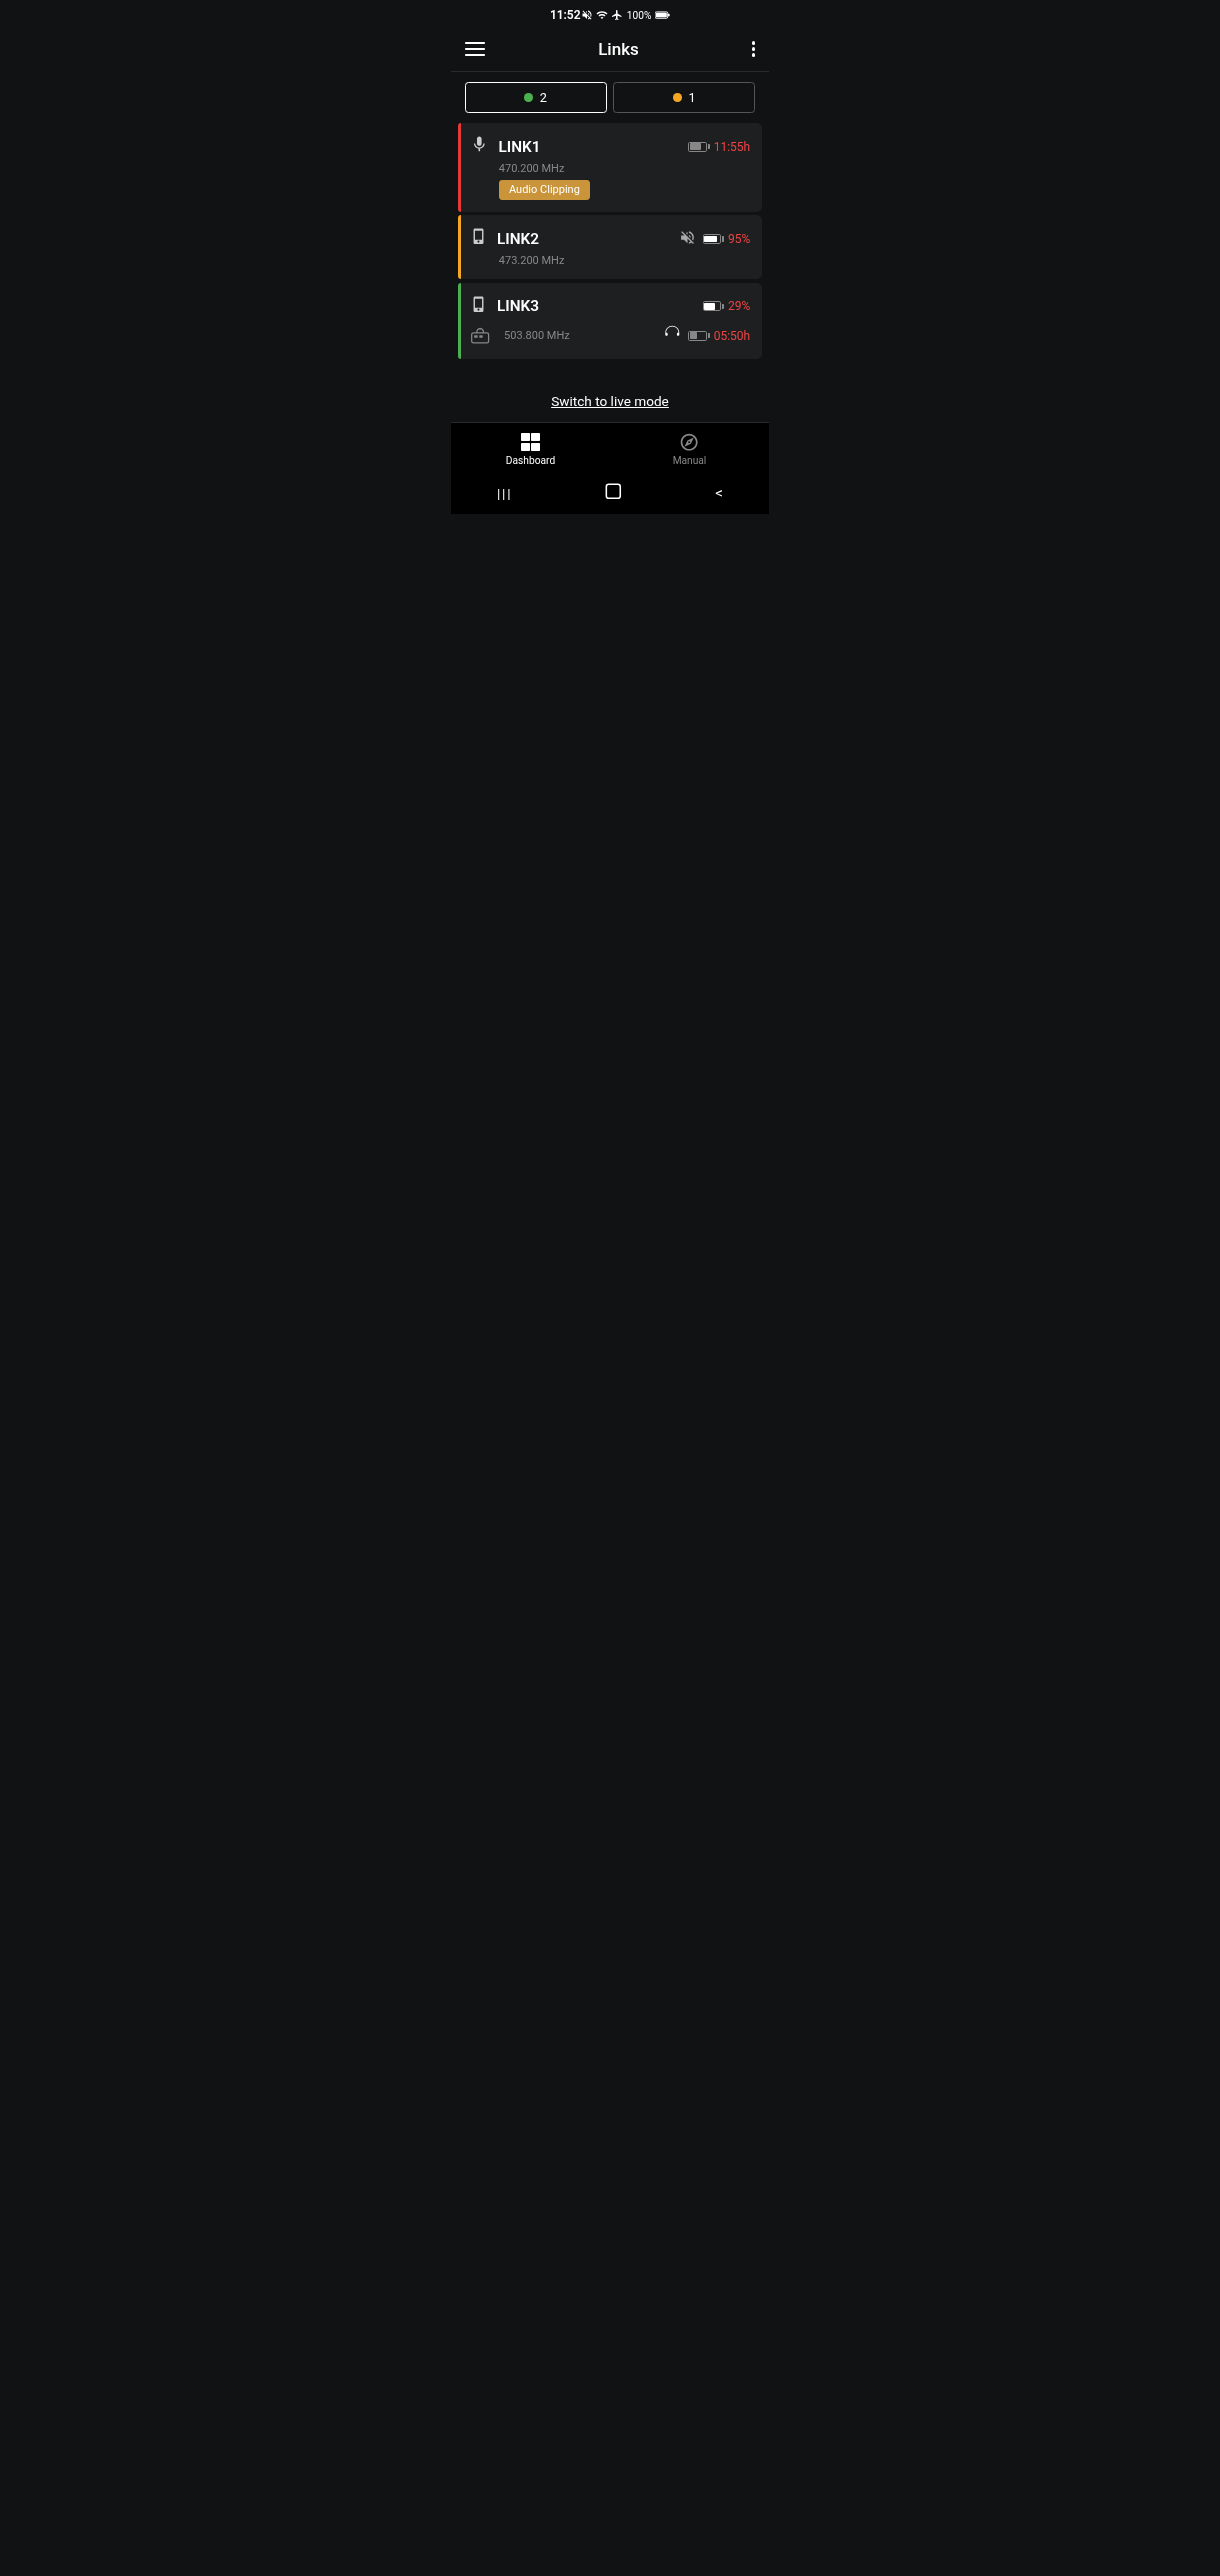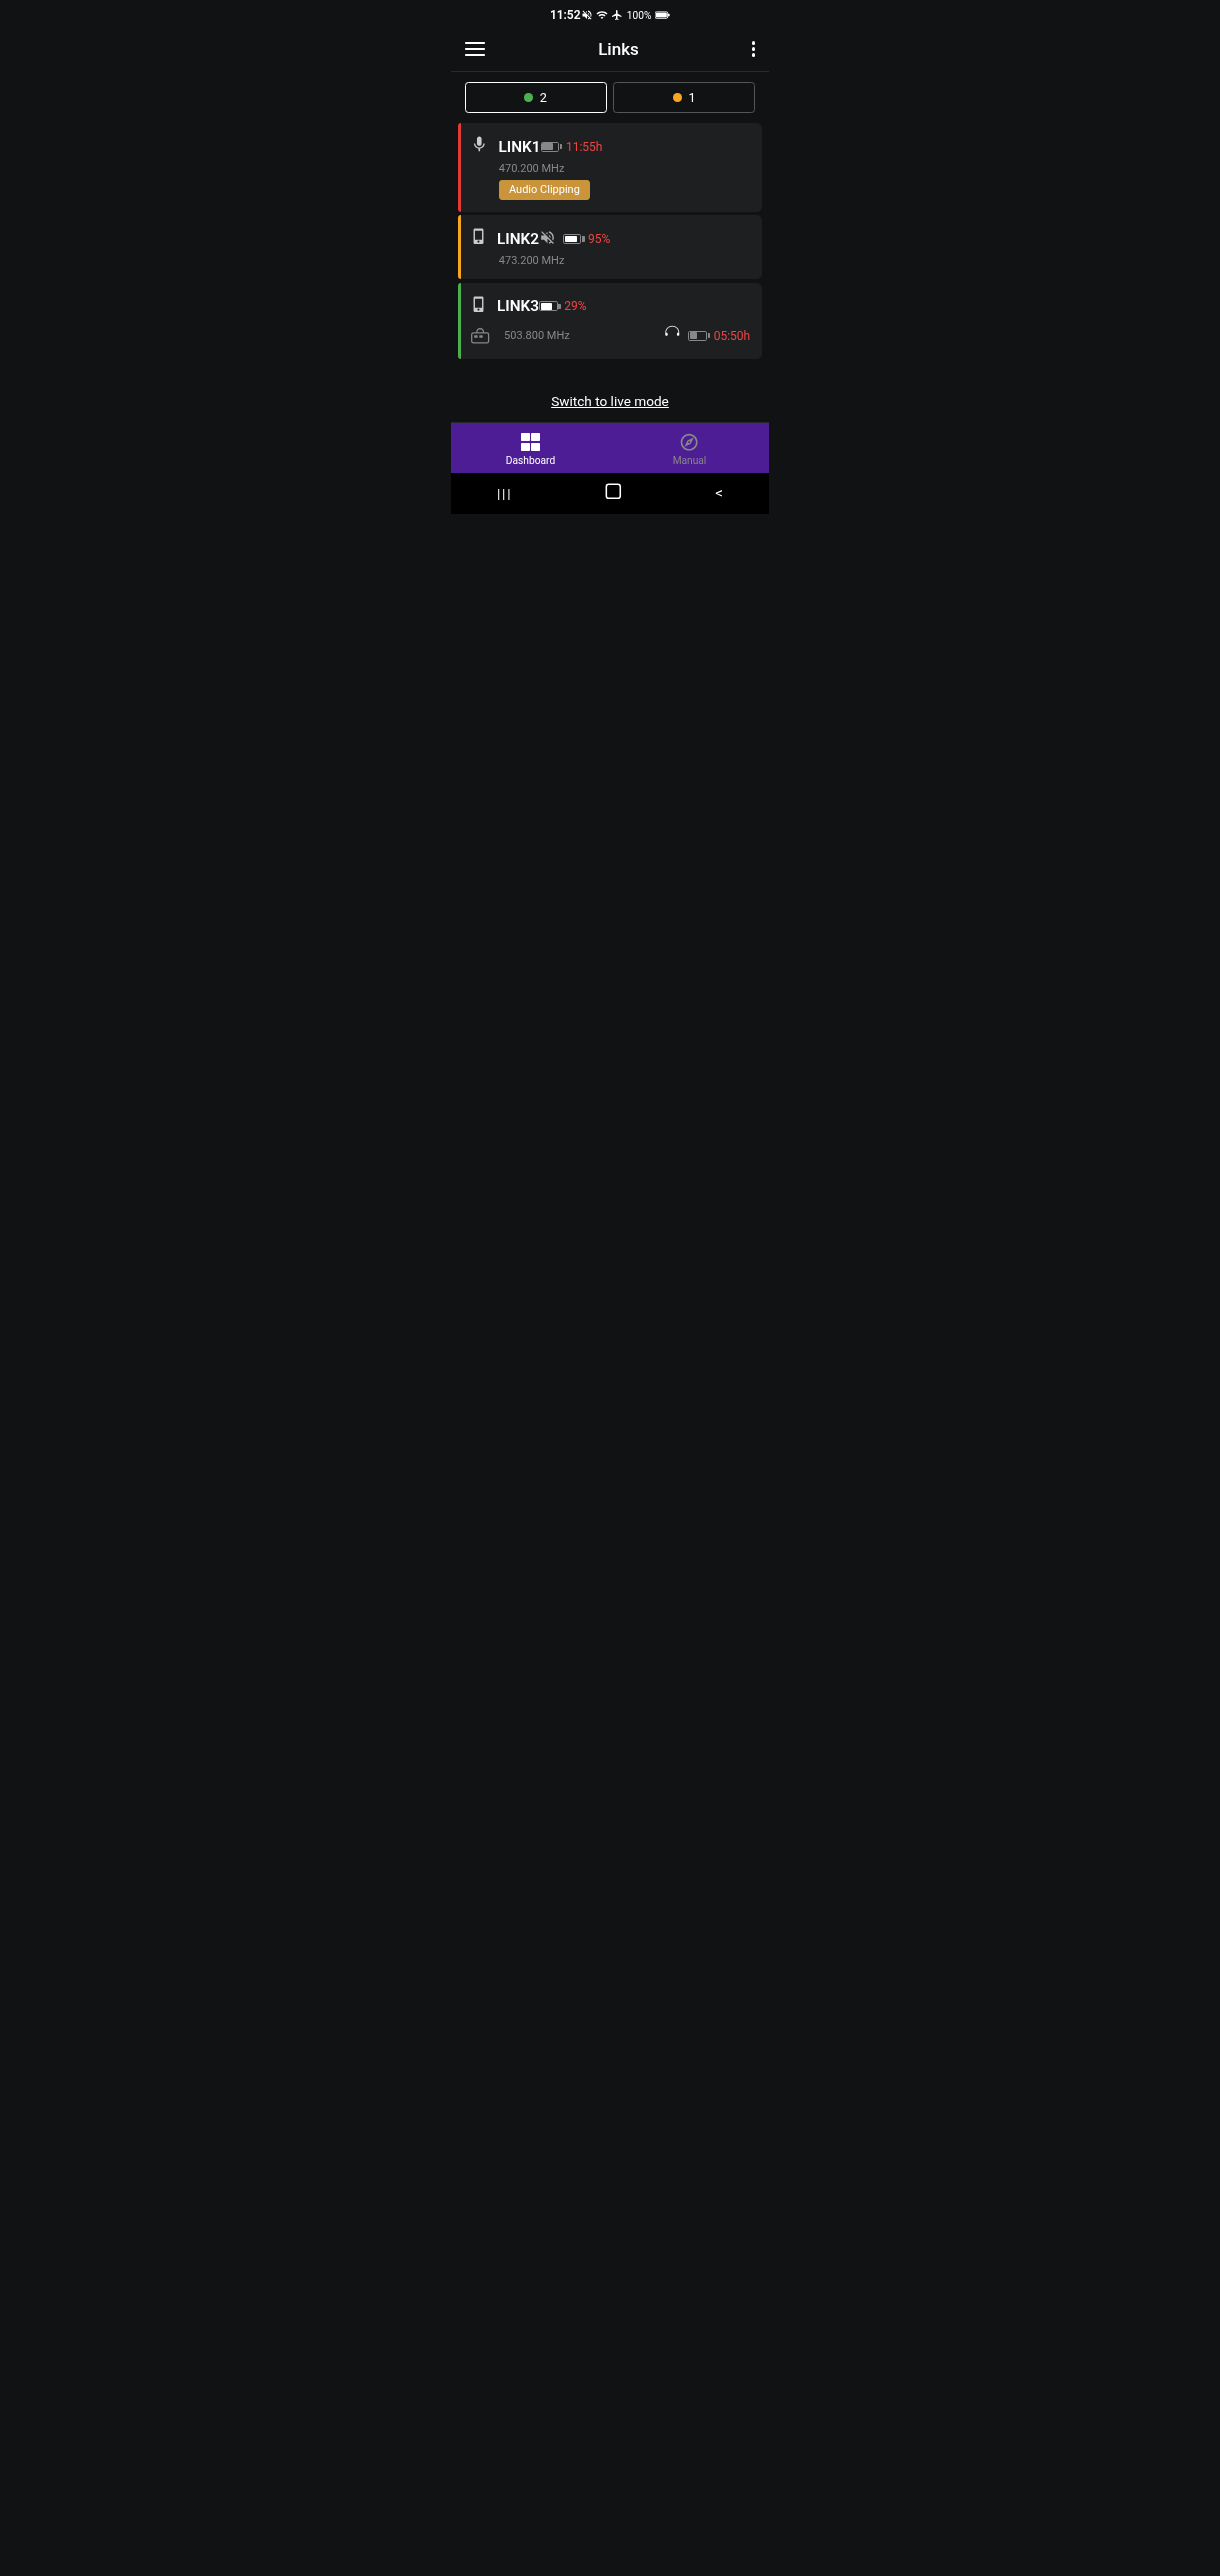--- a/index.html
+++ b/index.html
@@ -138,20 +138,21 @@
       width: 3.4px;
       border-radius: 5.1px 0 0 5.1px;
     }
     .link-card.red::before { background: #e53935; }
     .link-card.yellow::before { background: #f5a623; }
     .link-card.green::before { background: #4caf50; }
 
     .link-card-top {
       display: flex;
       align-items: center;
+      justify-content: space-between;
     }
     .link-left {
       display: flex;
       align-items: center;
       gap: 10.2px;
     }
     .link-icon {
       font-size: 18.6px;
       color: #ddd;
     }
@@ -250,21 +251,21 @@
     }
     .switch-live a {
       color: #fff;
       font-size: 13.6px;
       text-decoration: underline;
       cursor: pointer;
     }
 
     
     .bottom-nav {
-      background: #4c1d95;
+      background: #000000;
       border-top: 0.8px solid #2a2a2a;
       display: flex;
       justify-content: space-around;
       align-items: center;
       padding: 8.5px 0 6.8px;
     }
     .nav-item {
       display: flex;
       flex-direction: column;
       align-items: center;

